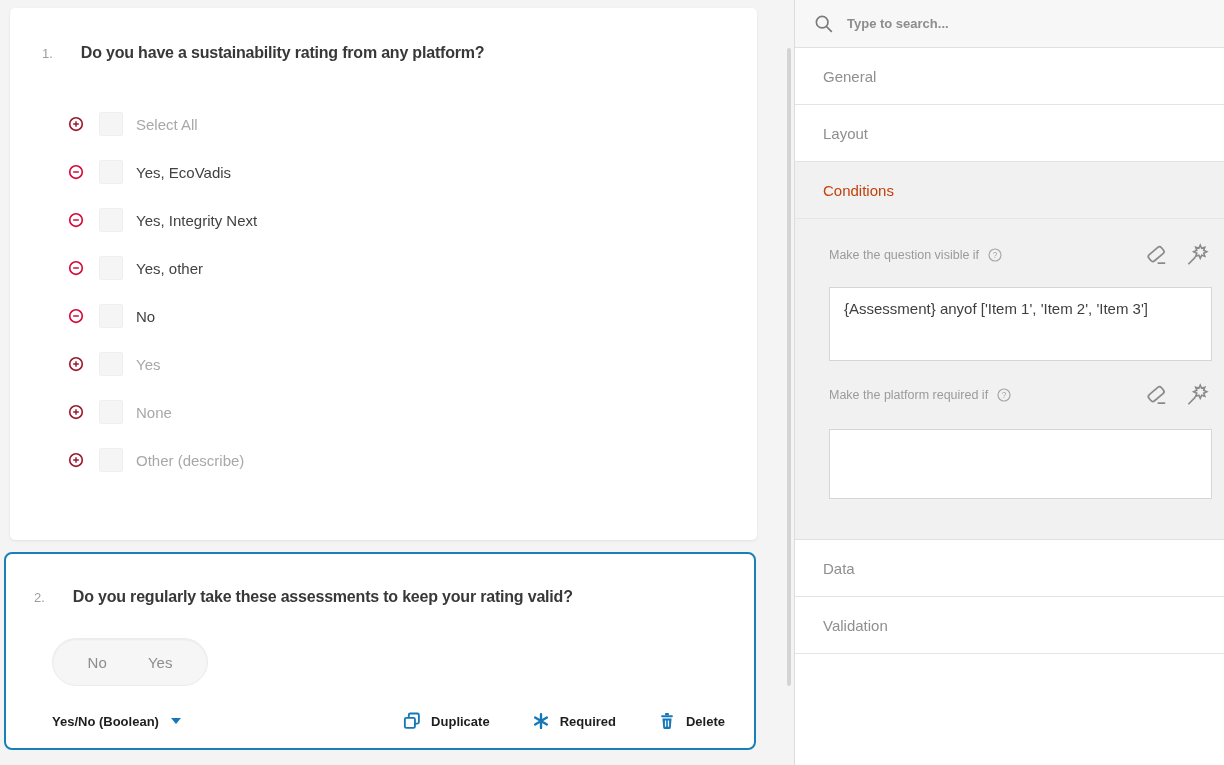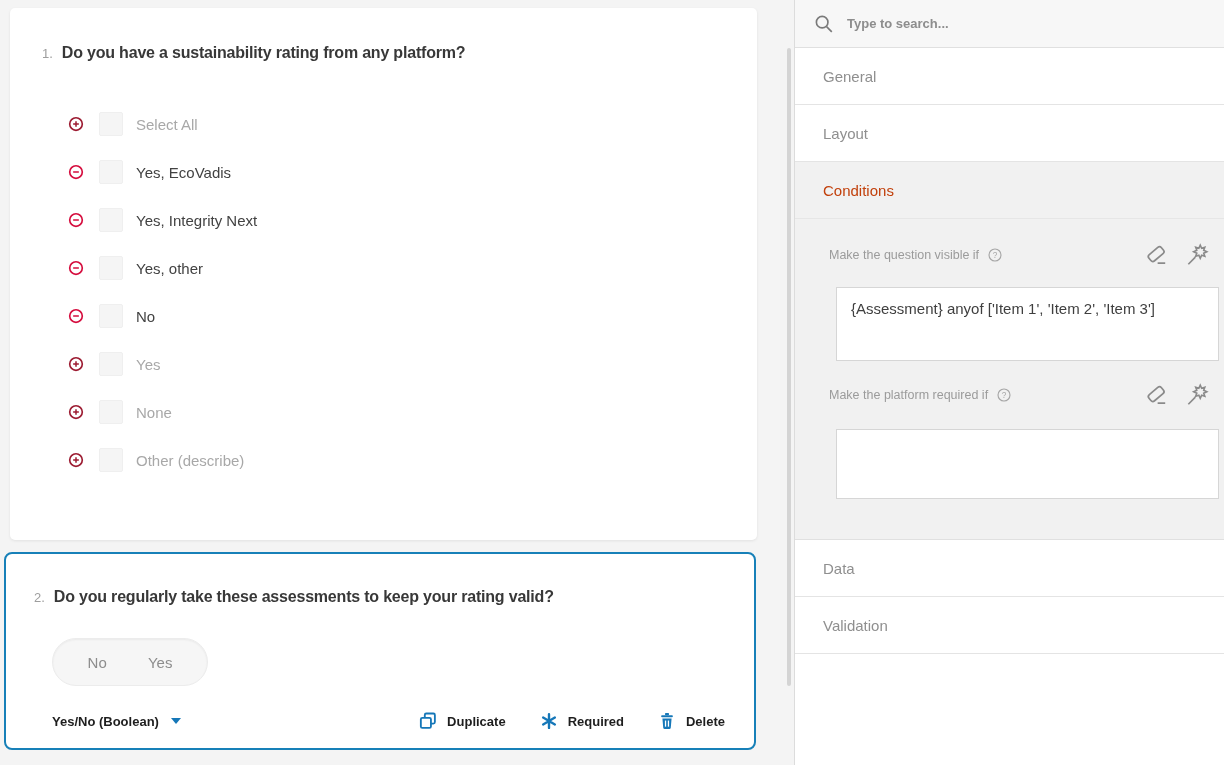--- a/index.html
+++ b/index.html
@@ -12,21 +12,21 @@
   }
 
   
   .q-panel1 {
     position:absolute; left:10px; top:8px; width:747px; height:532px;
     background:#fff; border-radius:5px;
     box-shadow:0 1px 3px rgba(0,0,0,0.08);
   }
   .title-row { display:flex; align-items:baseline; padding:36px 40px 0 32px; }
   .q-number { font-size:13px; color:#9e9e9e; margin-right:9px; }
-  .q-title  { font-size:16px; font-weight:700; color:#383838; letter-spacing:-0.2px; }
+  .q-title  { font-size:16px; font-weight:700; color:#383838; letter-spacing:-0.2px;margin-left:19px; }
 
   .choices { position:absolute; top:92px; left:0; right:0; }
   .choice-row { display:flex; align-items:center; height:48px; padding-left:57px; }
   .choice-row .ico { width:18px; height:18px; flex:0 0 18px; cursor:pointer; }
   .checkbox {
     width:24px; height:24px; margin-left:14px;
     background:#f5f5f5; border:1px solid #efefef; border-radius:2px;
   }
   .choice-label { margin-left:13px; font-size:15px; color:#424242; }
   .choice-row.muted .choice-label { color:#a8a8a8; }
@@ -57,21 +57,21 @@
     position:absolute; left:46px; right:29px; top:153px; height:28px;
     display:flex; align-items:center;
   }
   .type-selector { display:flex; align-items:center; cursor:pointer; }
   .type-label { font-size:13px; font-weight:700; color:#1e1e1e; }
   .caret-down {
     margin-left:12px; width:0; height:0;
     border-left:5.5px solid transparent; border-right:5.5px solid transparent;
     border-top:6px solid var(--blue,#1577b8);
   }
-  .q2-actions { margin-left:auto; display:flex; align-items:center; gap:32px; }
+  .q2-actions { margin-left:auto; display:flex; align-items:center; gap:40px; }
   .action-btn { display:flex; align-items:center; gap:8px; cursor:pointer; }
   .action-btn svg { width:22px; height:22px; }
   .action-btn .lbl { font-size:13px; font-weight:700; color:#1e1e1e; }
 
   
   .scroll-thumb {
     position:absolute; left:787px; top:48px; width:4px; height:638px;
     background:#d4d4d4; border-radius:2px;
   }
 
@@ -108,21 +108,21 @@
     display:flex; align-items:center;
   }
   .cond-label-row.row1 { top:26px; }
   .cond-label-row.row2 { top:166px; }
   .cond-label { font-size:12.5px; color:#9b9b9b; }
   .help-ico { width:18px; height:18px; margin-left:7px; cursor:pointer; }
   .cond-tools { margin-left:auto; display:flex; align-items:center; gap:15px; }
   .cond-tools svg { width:26px; height:26px; cursor:pointer; }
 
   .cond-textarea {
-    position:absolute; left:41px; width:383px; resize:none;
+    position:absolute; left:34px; width:383px; resize:none;
     background:#fff; border:1px solid #d6d6d6; outline:none;
     font-family:"Liberation Sans",sans-serif;
     font-size:15px; color:#3f3f3f; padding:11px 14px; line-height:1.35;
   }
   .cond-textarea.ta1 { top:68px; height:74px; }
   .cond-textarea.ta2 { top:210px; height:70px; }
 </style>
 </head>
 <body>
 

